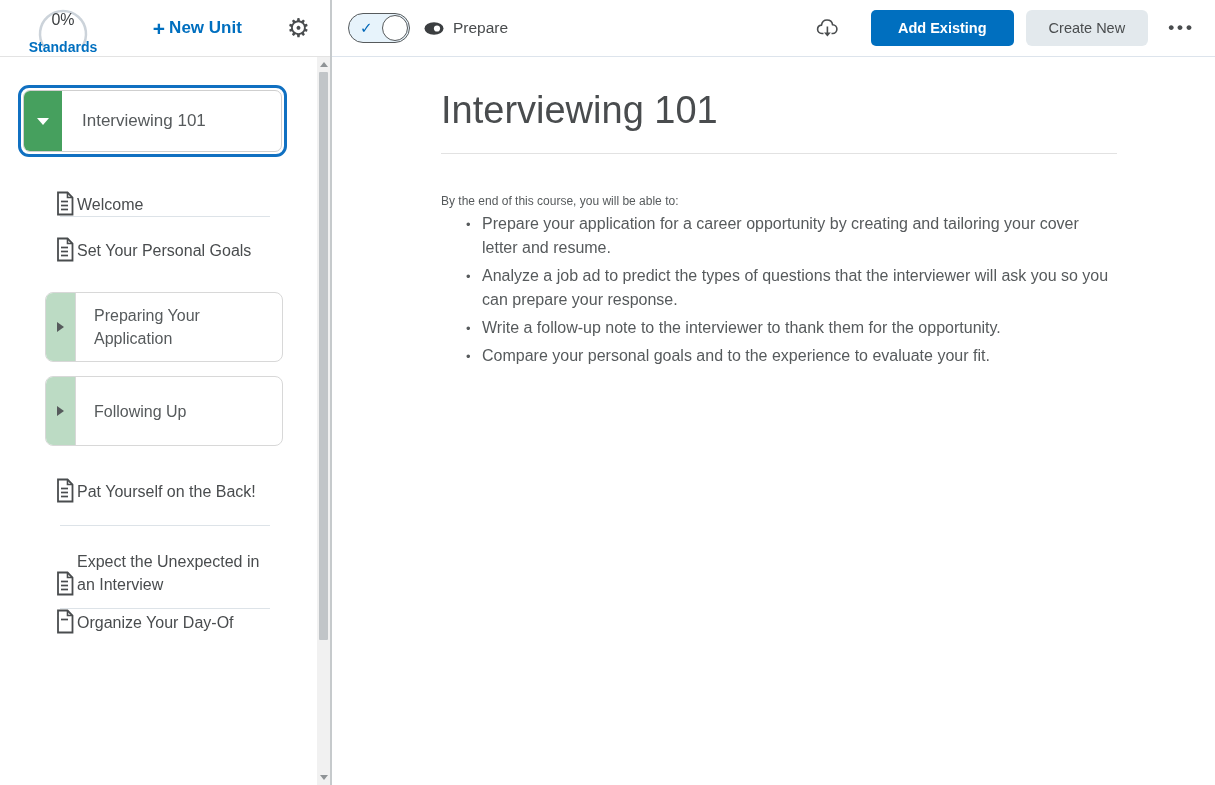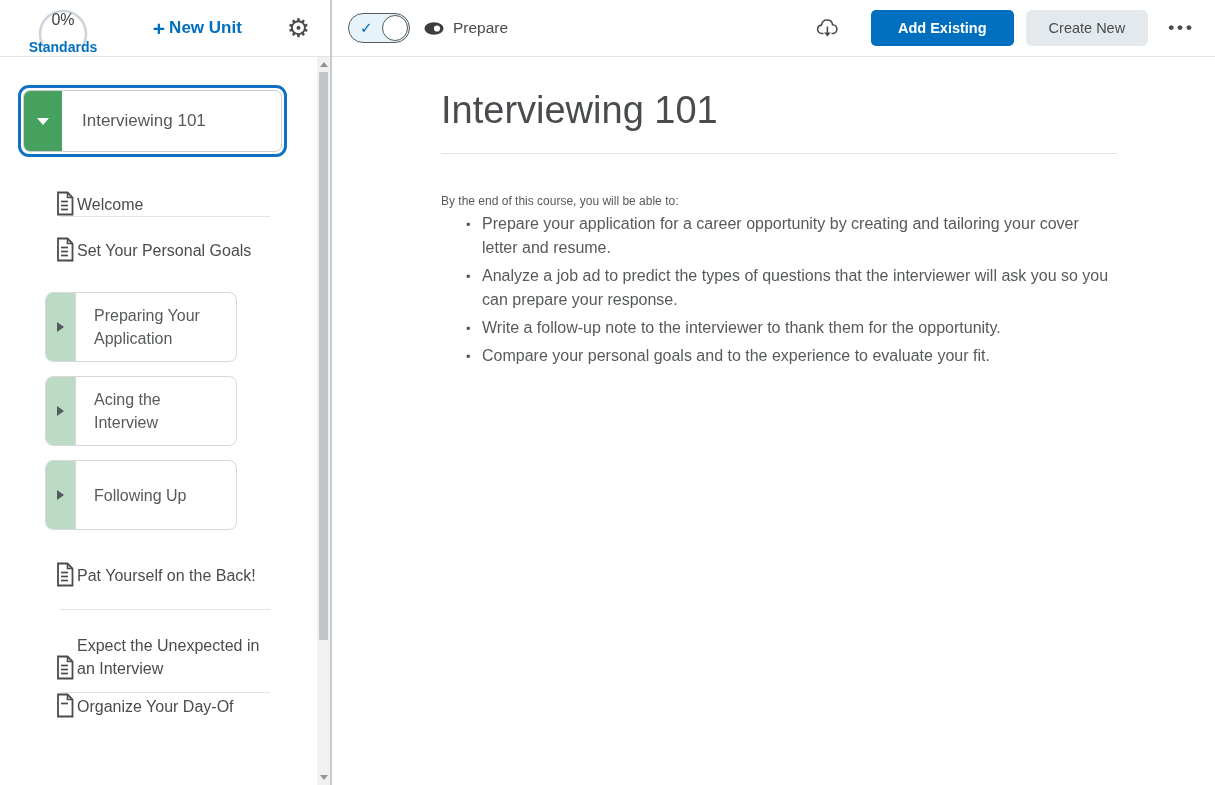--- a/index.html
+++ b/index.html
@@ -25,21 +25,21 @@
   .strip-expanded { width:38px; background:#46a05e; display:flex; align-items:center; justify-content:center; flex:0 0 38px; }
   .tri-down { width:0; height:0; border-left:6px solid transparent; border-right:6px solid transparent; border-top:7px solid #fff; }
   .selected-card .label { display:flex; align-items:center; padding-left:20px; font-size:17px; color:#565a5c; }
 
   .topic-row { display:flex; align-items:flex-end; gap:2px; margin-left:37px; cursor:pointer; }
   .topic-row .doc { flex:0 0 auto; display:flex; }
   .topic-row .t-label { font-size:16px; color:#494c4e; line-height:23px; max-width:200px; }
 
   .side-divider { height:1px; background:#dde3e8; margin-left:42px; width:210px; }
 
-  .unit-card { margin-left:27px; width:192px; height:70px; border:1px solid #d8d8d8; border-radius:8px; display:flex; overflow:hidden; cursor:pointer; background:#fff; }
+  .unit-card { margin-left:27px; width:238px; height:70px; border:1px solid #d8d8d8; border-radius:8px; display:flex; overflow:hidden; cursor:pointer; background:#fff; }
   .strip-collapsed { width:30px; flex:0 0 30px; background:#bcdbc4; border-right:1px solid #d8d8d8; display:flex; align-items:center; justify-content:center; }
   .tri-right { width:0; height:0; border-top:5px solid transparent; border-bottom:5px solid transparent; border-left:7px solid #565a5c; }
   .unit-card .u-label { display:flex; align-items:center; padding-left:18px; padding-right:10px; font-size:16px; color:#565a5c; line-height:23px; }
 
   .mt34{margin-top:34px;} .mt18{} .mt20{margin-top:20px;} .mt30{margin-top:30px;}
   .mt14{margin-top:14px;} .mt32{margin-top:32px;} .mt22{margin-top:22px;} .mt16{margin-top:24px;} .mt12{margin-top:12px;}
 
   
   .sb-scroll { position:absolute; top:57px; right:0; width:13px; height:728px; background:#f1f1f1; }
   .sb-up, .sb-down { position:absolute; left:0; width:13px; height:15px; display:flex; align-items:center; justify-content:center; cursor:pointer; }
@@ -130,26 +130,20 @@
         <span class="t-label">Set Your Personal Goals</span>
       </div>
 
       <div class="unit-card mt30">
         <div class="strip-collapsed">
           <div class="tri-right"></div>
         </div>
         <div class="u-label">Preparing Your Application</div>
       </div>
 
-      <div class="unit-card mt14">
-        <div class="strip-collapsed">
-          <div class="tri-right"></div>
-        </div>
-        <div class="u-label">Acing the Interview</div>
-      </div>
 
       <div class="unit-card mt14">
         <div class="strip-collapsed">
           <div class="tri-right"></div>
         </div>
         <div class="u-label">Following Up</div>
       </div>
 
       <div class="topic-row mt32">
         <span class="doc">

